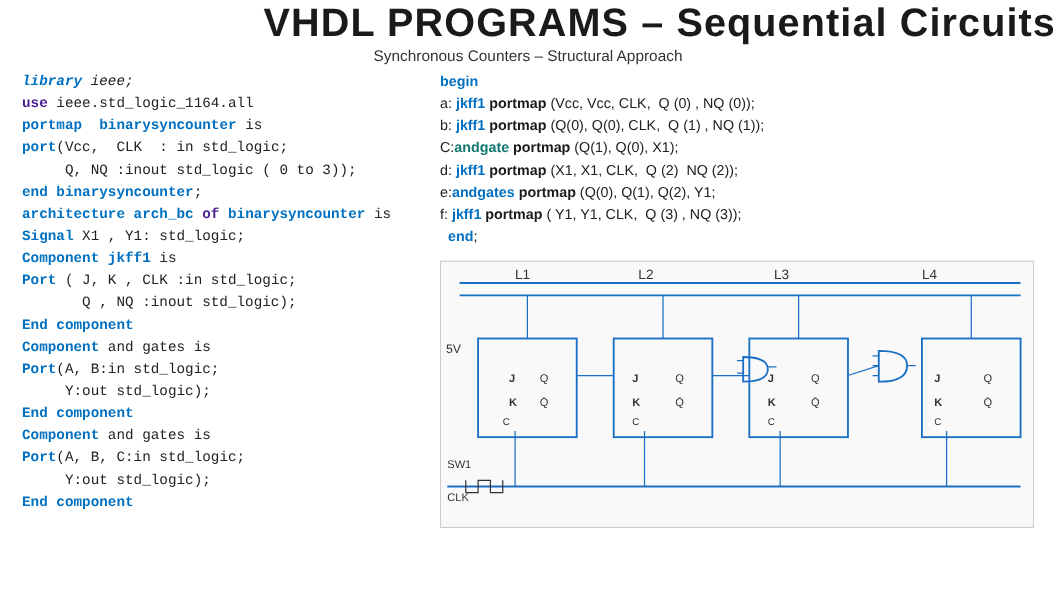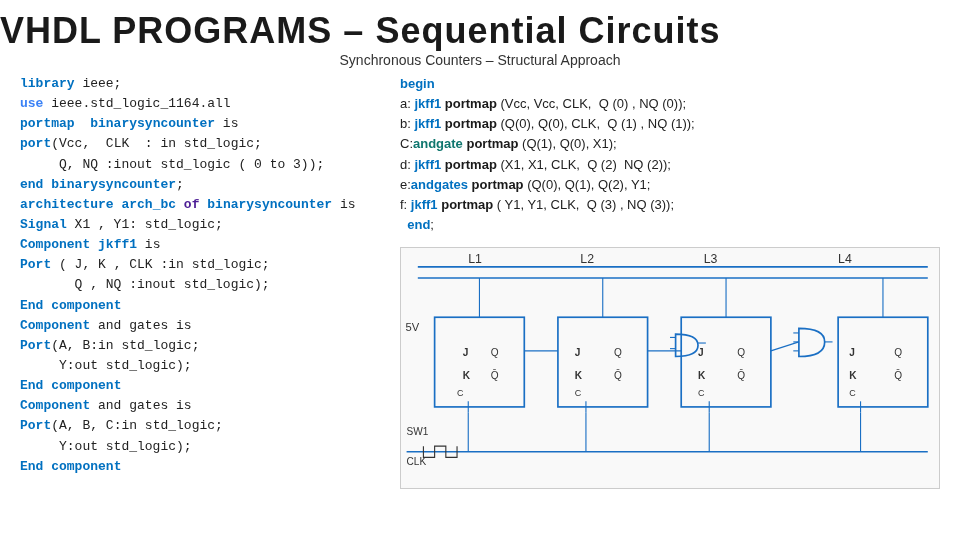--- a/index.html
+++ b/index.html
@@ -6,25 +6,24 @@
     body {
       width: 960px;
       height: 540px;
       background: #fff;
       font-family: Arial, sans-serif;
       overflow: hidden;
       position: relative;
     }
 
     .page-title {
-      text-align: left;
+      text-align: right;
       font-size: 36px;
       font-weight: bold;
       color: #1a1a1a;
-      padding-top: 10px;
       letter-spacing: 1px;
     }
 
     .subtitle {
       text-align: center;
       font-size: 14px;
       color: #333;
       margin-bottom: 6px;
     }
 
@@ -73,22 +72,22 @@
     }
   </style>
 </head>
 <body>
 
 <div class="page-title">VHDL PROGRAMS – Sequential  Circuits</div>
 <div class="subtitle">Synchronous  Counters – Structural Approach</div>
 
 <div class="content-area">
   <div class="left-code" id="left-code">
-      <div style="white-space: pre;"><span style="color:#0070c0;font-weight:bold">library</span> ieee;</div>
-      <div style="white-space: pre;"><span style="color:#3b82f6;font-weight:bold">use</span> ieee.std_logic_1164.all</div>
+      <div style="white-space: pre; font-style: italic;"><span style="color:#0070c0;font-weight:bold">library</span> ieee;</div>
+      <div style="white-space: pre;"><span style="color:#4c1d95;font-weight:bold">use</span> ieee.std_logic_1164.all</div>
       <div style="white-space: pre;"><span style="color:#0070c0;font-weight:bold">portmap</span>  <span style="font-weight:bold;color:#0070c0">binarysyncounter</span> is</div>
       <div style="white-space: pre;"><span style="color:#0070c0;font-weight:bold">port</span>(Vcc,  CLK  : in std_logic;</div>
       <div style="white-space: pre; padding-left: 0px;">     Q, NQ :inout std_logic ( 0 to 3));</div>
       <div style="white-space: pre;"><span style="color:#0070c0;font-weight:bold">end</span> <span style="font-weight:bold;color:#0070c0">binarysyncounter</span>;</div>
       <div style="white-space: pre;"><span style="color:#0070c0;font-weight:bold">architecture</span> <span style="font-weight:bold;color:#0070c0">arch_bc</span> <span style="color:#4c1d95;font-weight:bold">of</span> <span style="font-weight:bold;color:#0070c0">binarysyncounter</span> is</div>
       <div style="white-space: pre;"><span style="color:#0070c0;font-weight:bold">Signal</span> X1 , Y1: std_logic;</div>
       <div style="white-space: pre;"><span style="color:#0070c0;font-weight:bold">Component</span> <span style="font-weight:bold;color:#0070c0">jkff1</span> is</div>
       <div style="white-space: pre;"><span style="color:#0070c0;font-weight:bold">Port</span> ( J, K , CLK :in std_logic;</div>
       <div style="white-space: pre; padding-left: 0px;">       Q , NQ :inout std_logic);</div>
       <div style="white-space: pre;"><span style="color:#0070c0;font-weight:bold">End</span> <span style="color:#0070c0;font-weight:bold">component</span></div>

